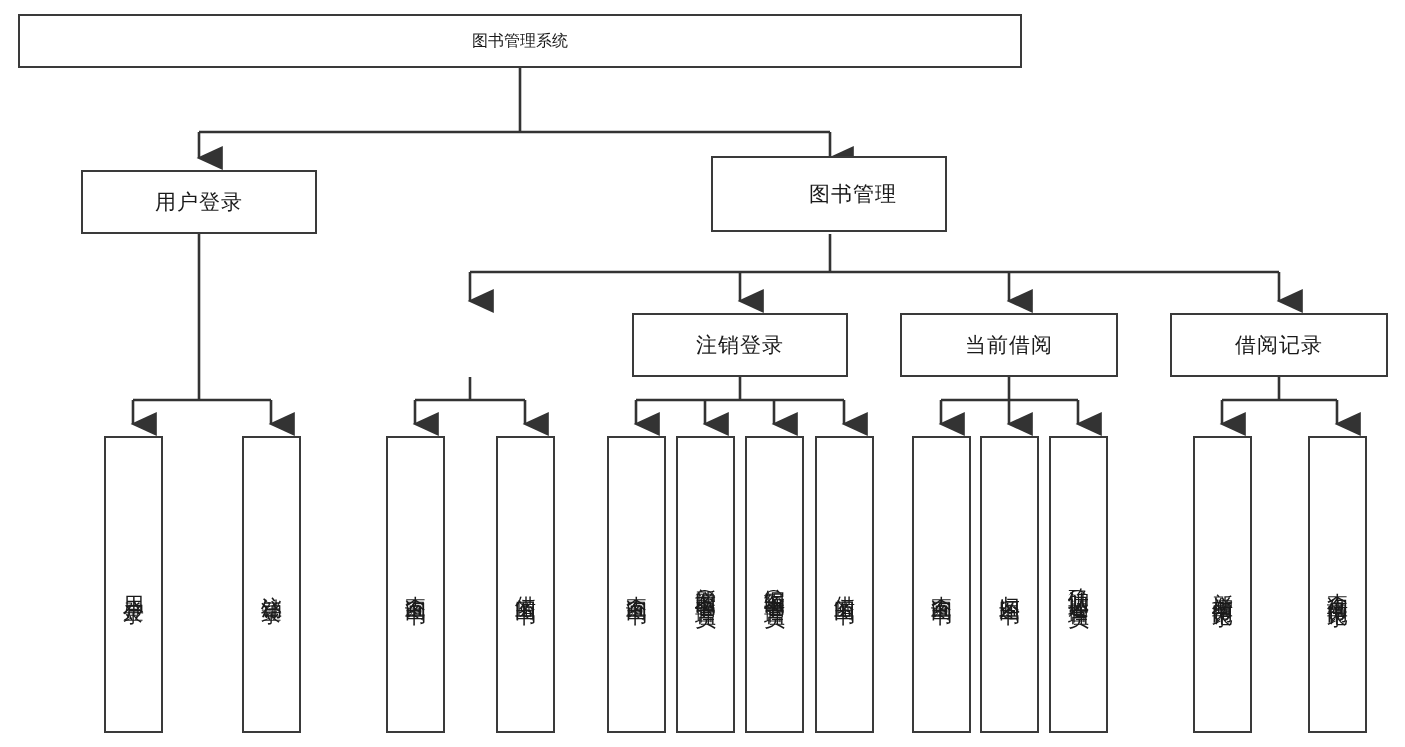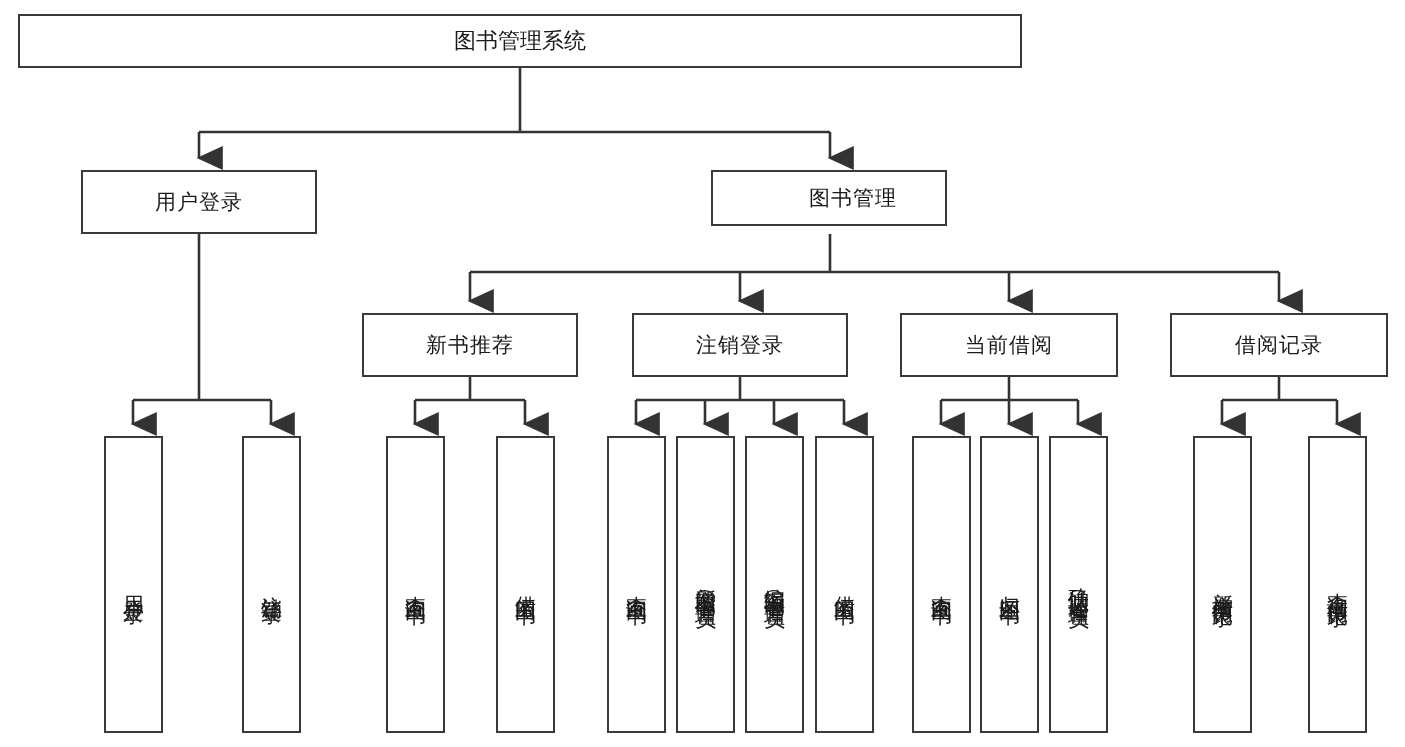--- a/index.html
+++ b/index.html
@@ -35,21 +35,21 @@
     align-items: center;
     justify-content: center;
     color: #1a1a1a;
     z-index: 2;
   }
   .node.h {
     font-size: 21px;
     letter-spacing: 1px;
   }
   .node.root {
-    font-size: 22px;
+    font-size: 16px;
   }
   .node.v {
     writing-mode: vertical-rl;
     text-orientation: upright;
     font-size: 21px;
     letter-spacing: 3px;
     padding: 8px 0;
     line-height: 1.05;
   }
   .node.v .vtext {
@@ -125,27 +125,24 @@
   </svg>
 
   <div class="node root" style="left:18px; top:14px; width:1004px; height:54px;">
     <span>图书管理系统</span>
   </div>
 
   <div class="node h" style="left:81px; top:170px; width:236px; height:64px;">
     <span>用户登录</span>
   </div>
 
-  <div class="node h" style="left:711px; top:170px; width:236px; height:56px;padding-left:48px;">
+  <div class="node h" style="left:711px; top:156px; width:236px; height:76px;padding-left:48px;">
     <span>图书管理</span>
   </div>
 
-  <div class="node h" style="left:362px; top:313px; width:216px; height:64px;">
-    <span>新书推荐</span>
-  </div>
 
   <div class="node h" style="left:632px; top:313px; width:216px; height:64px;">
     <span>注销登录</span>
   </div>
 
   <div class="node h" style="left:900px; top:313px; width:218px; height:64px;">
     <span>当前借阅</span>
   </div>
 
   <div class="node h" style="left:1170px; top:313px; width:218px; height:64px;">

